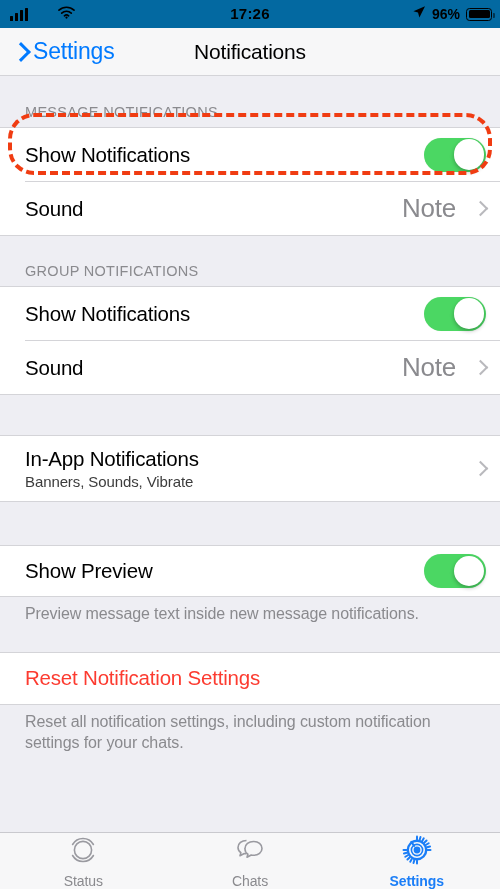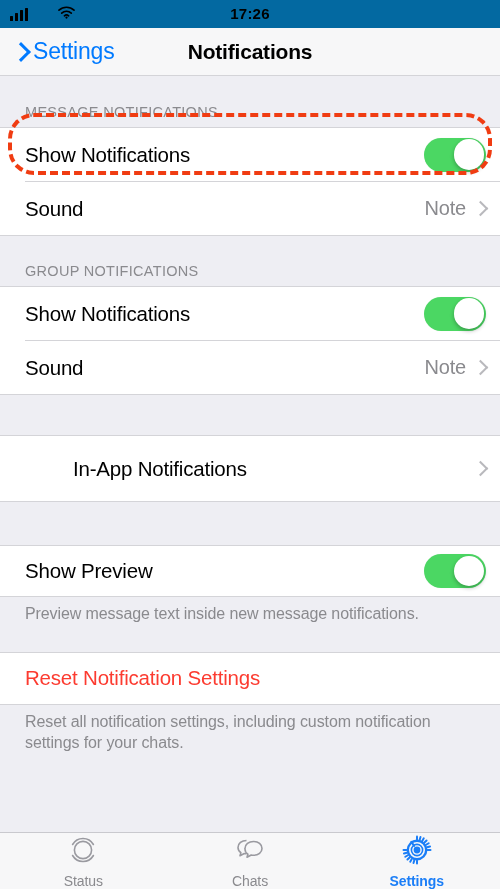--- a/index.html
+++ b/index.html
@@ -35,40 +35,40 @@
     border-bottom:1px solid #d4d4d8;
     display:flex; align-items:center;
   }
   .nav-back {
     position:absolute; left:14px; display:flex; align-items:center; gap:5px;
     color:#007aff; cursor:pointer;
   }
   .nav-back .lbl { font-size:23px; letter-spacing:-.2px; }
   .nav-title {
     position:absolute; left:0; right:0; text-align:center;
-    font-size:21px; font-weight:bold; color:#000; letter-spacing:-.2px;
+    font-size:21px; font-weight:normal; color:#000; letter-spacing:-.2px;
   }
 
   
   .content { position:relative; height:756px; background:#eeeef3; }
   .gap { background:#eeeef3; }
   .sec-header {
     background:#eeeef3; color:#8a8a8e; font-size:14.5px;
     padding:0 0 7px 25px; letter-spacing:.3px; display:flex; align-items:flex-end;
   }
   .group { background:#fff; border-top:1px solid #d4d4d8; border-bottom:1px solid #d4d4d8; }
   .row {
     position:relative; display:flex; align-items:center;
     padding:0 14px 0 25px; background:#fff; min-height:50px;
   }
   .row .title { font-size:20.5px; color:#000; letter-spacing:-.2px; }
   .row .sub { font-size:15px; color:#3c3c3c; margin-top:2px; letter-spacing:-.1px;}
   .row .spacer { flex:1; }
-  .row .value { font-size:20px; color:#8a8a8e; margin-right:9px; letter-spacing:-.2px;}
-  .row .stack { display:flex; flex-direction:column; justify-content:center;margin-left:48px; }
+  .row .value { font-size:26px; color:#8a8a8e; margin-right:19px; letter-spacing:-.2px;}
+  .row .stack { display:flex; flex-direction:column; justify-content:center; }
   .sep { height:1px; background:#d4d4d8; margin-left:25px; }
   .chev { width:11px; height:11px; border-right:2.2px solid #b9b9bd; border-top:2.2px solid #b9b9bd; transform:rotate(45deg); }
   .chev-blue { border-color:#007aff; width:14px; height:14px; border-width:3px; transform:rotate(-135deg); border-right:none; border-top:none; border-left:3px solid #007aff; border-bottom:3px solid #007aff; }
 
   
   .toggle { width:62px; height:34px; border-radius:17px; background:#4bd763; position:relative; flex:none; box-shadow:0 0 1px rgba(0,0,0,.08); cursor:pointer; }
   .toggle .knob { position:absolute; top:1.6px; right:1.6px; width:30.8px; height:30.8px; border-radius:50%; background:#fff; box-shadow:0 2px 4px rgba(0,0,0,.28); }
 
   .footnote { color:#8a8a8e; font-size:16px; line-height:1.3; padding:7px 22px 0 25px; letter-spacing:-.1px;}
   .destructive { color:#fc3b30; font-size:20.5px; letter-spacing:-.2px;}
@@ -105,20 +105,31 @@
       <span>
         <svg width="17" height="13" viewBox="0 0 17 13">
           <path d="M1 4.2A11 11 0 0 1 16 4.2" stroke="#000" stroke-width="1.7" fill="none" stroke-linecap="round"></path>
           <path d="M3.7 7.1A7.2 7.2 0 0 1 13.3 7.1" stroke="#000" stroke-width="1.7" fill="none" stroke-linecap="round"></path>
           <path d="M6.4 9.8A3.4 3.4 0 0 1 10.6 9.8" stroke="#000" stroke-width="1.7" fill="none" stroke-linecap="round"></path>
           <circle cx="8.5" cy="11.6" r="1.1" fill="#000"></circle>
         </svg>
       </span>
     </div>
     <div class="sb-center">17:26</div>
+    <div class="sb-right">
+      <span>
+        <svg width="14" height="14" viewBox="0 0 14 14">
+            <path d="M13 1.2 1.4 6.3l4.6 1.3 1.4 4.8z" fill="#000"></path>
+          </svg>
+      </span>
+      <span class="battery-pct">96%</span>
+      <span class="batt">
+          <span></span>
+        </span>
+    </div>
   </div>
 
   <div class="navbar">
     <div class="nav-back">
       <span class="chev chev-blue"></span>
       <span class="lbl">Settings</span>
     </div>
     <div class="nav-title">Notifications</div>
   </div>
 
@@ -161,20 +172,21 @@
         <span class="value">Note</span>
         <span class="chev"></span>
       </div>
     </div>
 
     <div class="gap" style="height:40px"></div>
     <div class="group">
       <div class="row" style="height:65px">
         <span class="stack">
           <span class="title">In-App Notifications</span>
+          <span class="sub">Banners, Sounds, Vibrate</span>
         </span>
         <span class="spacer"></span>
         <span class="chev"></span>
       </div>
     </div>
 
     <div class="gap" style="height:43px"></div>
     <div class="group">
       <div class="row" style="height:40px">
         <span class="title">Show Preview</span>

